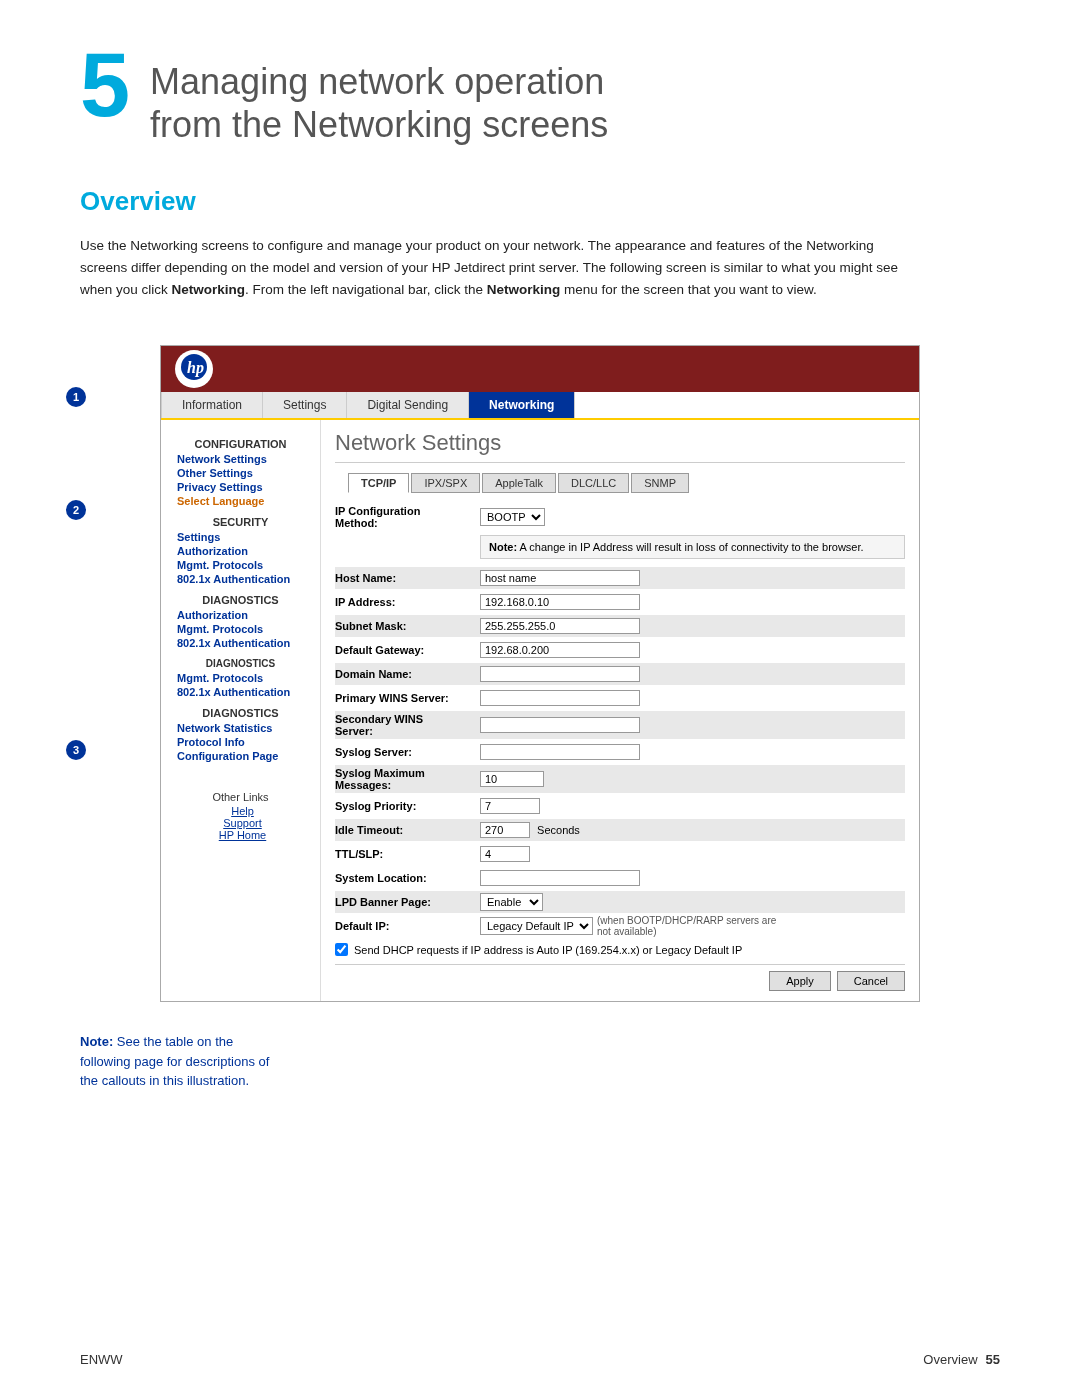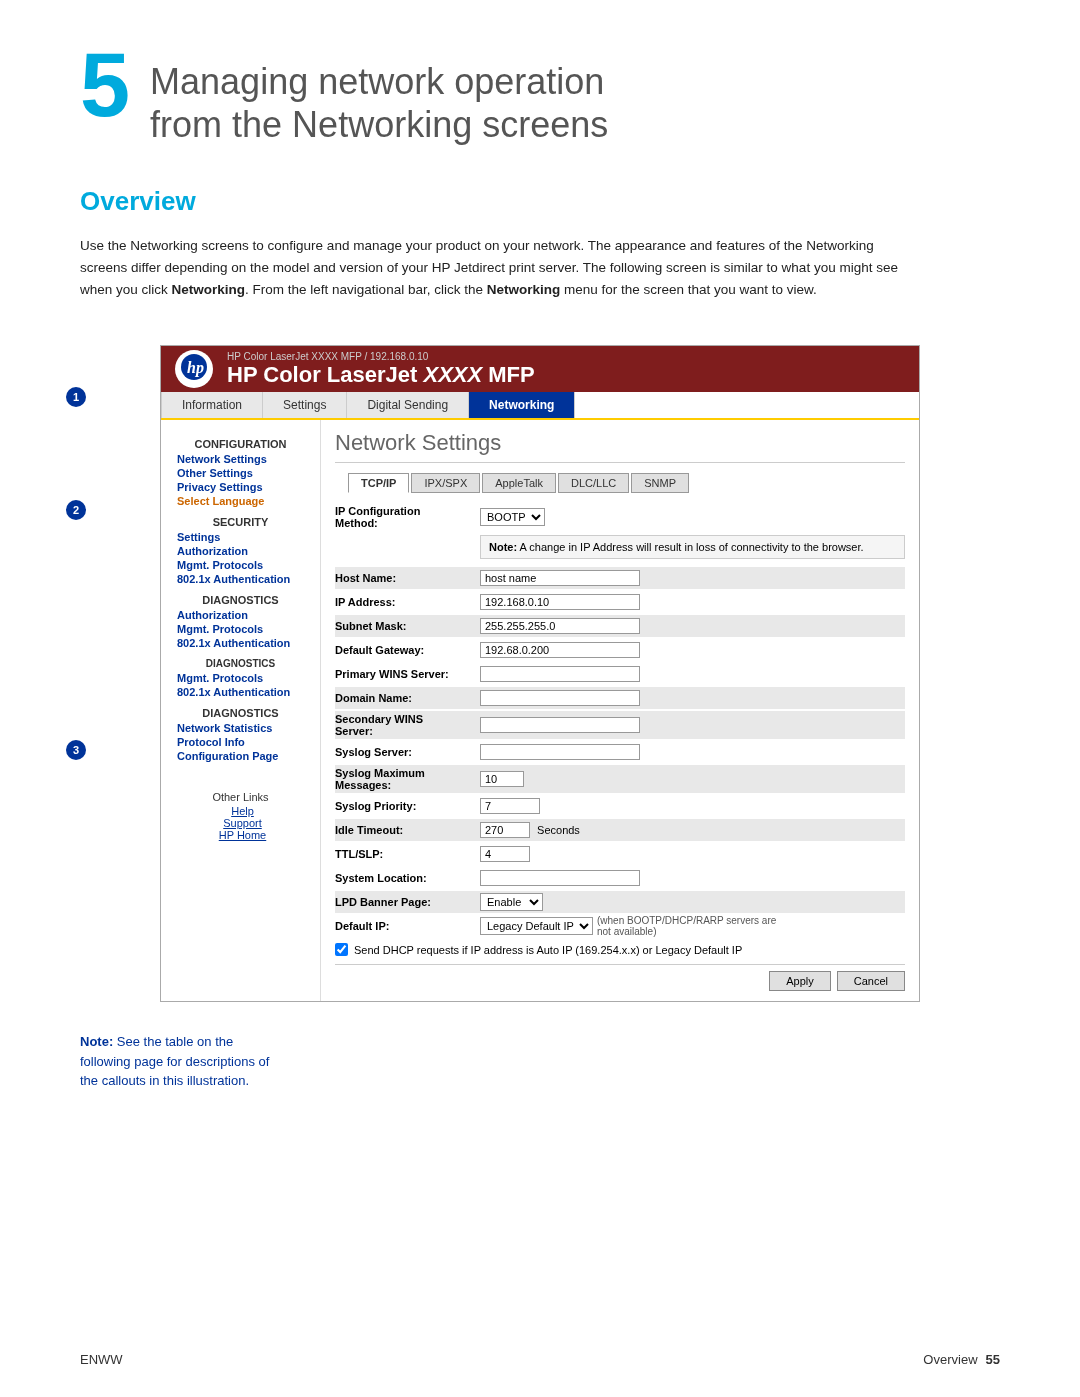--- a/index.html
+++ b/index.html
@@ -416,26 +416,20 @@
       <div class="hp-header-top">
         <div class="hp-logo">
           <div class="hp-logo-inner">
             <svg width="28" height="28" viewBox="0 0 28 28">
               <circle cx="14" cy="14" r="13" fill="#003399"></circle>
               <text x="7" y="20" fill="white" font-size="16" font-family="serif" font-style="italic" font-weight="bold">hp</text>
             </svg>
           </div>
           <div class="invent-text"></div>
         </div>
-        <div class="hp-title-area">
-          <div class="hp-subtitle">HP Color LaserJet XXXX MFP / 192.168.0.10</div>
-          <div class="hp-main-title">
-            HP Color LaserJet <span>XXXX</span> MFP
-          </div>
-        </div>
       </div>
     </div>
 
     <div class="nav-tabs">
       <div class="nav-tab">Information</div>
       <div class="nav-tab">Settings</div>
       <div class="nav-tab">Digital Sending</div>
       <div class="nav-tab active">Networking</div>
     </div>
 
@@ -524,52 +518,52 @@
             </div>
           </div>
 
           <div class="form-row">
             <div class="form-label">Default Gateway:</div>
             <div class="form-value">
               <input class="form-input" type="text" value="192.68.0.200" style="">
             </div>
           </div>
 
-          <div class="form-row">
-            <div class="form-label">Primary WINS Server:</div>
-            <div class="form-value">
-              <input class="form-input" type="text" value="" style="">
-            </div>
-          </div>
-
           <div class="form-row" style="background:#e8e8e8; padding:2px 0">
             <div class="form-label">Domain Name:</div>
             <div class="form-value">
               <input class="form-input" type="text" value="" style="">
             </div>
           </div>
 
+          <div class="form-row">
+            <div class="form-label">Primary WINS Server:</div>
+            <div class="form-value">
+              <input class="form-input" type="text" value="" style="">
+            </div>
+          </div>
+
           <div class="form-row" style="background:#e8e8e8; padding:2px 0">
             <div class="form-label">Secondary WINS<br>Server:</div>
             <div class="form-value">
               <input class="form-input" type="text" value="" style="">
             </div>
           </div>
 
           <div class="form-row">
             <div class="form-label">Syslog Server:</div>
             <div class="form-value">
               <input class="form-input" type="text" value="" style="">
             </div>
           </div>
 
           <div class="form-row" style="background:#e8e8e8; padding:2px 0">
             <div class="form-label">Syslog Maximum<br>Messages:</div>
             <div class="form-value">
-              <input class="form-input" type="text" value="10" style="width: 44px;">
+              <input class="form-input" type="text" value="10" style="width: 64px;">
             </div>
           </div>
 
           <div class="form-row">
             <div class="form-label">Syslog Priority:</div>
             <div class="form-value">
               <input class="form-input" type="text" value="7" style="width: 60px;">
             </div>
           </div>
 

